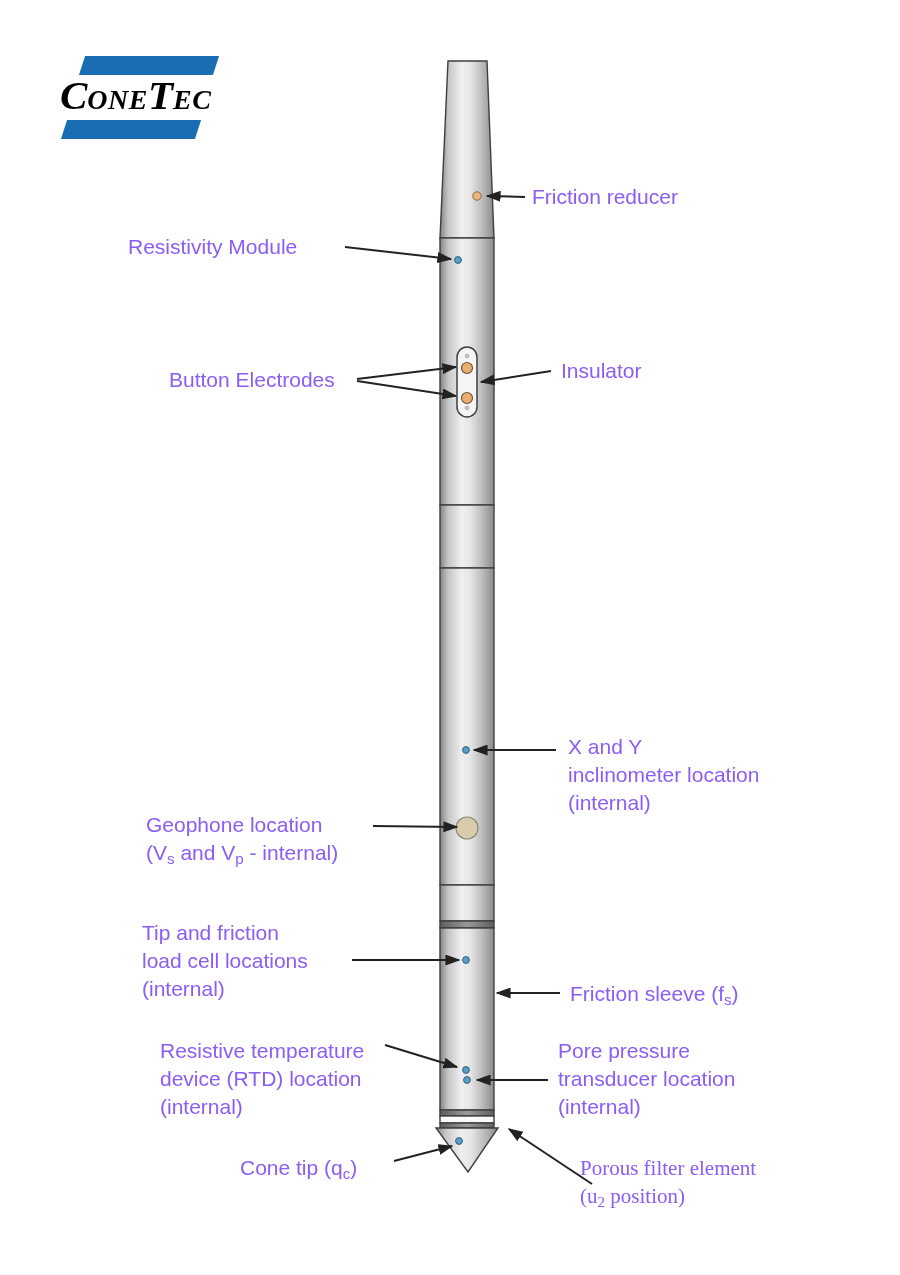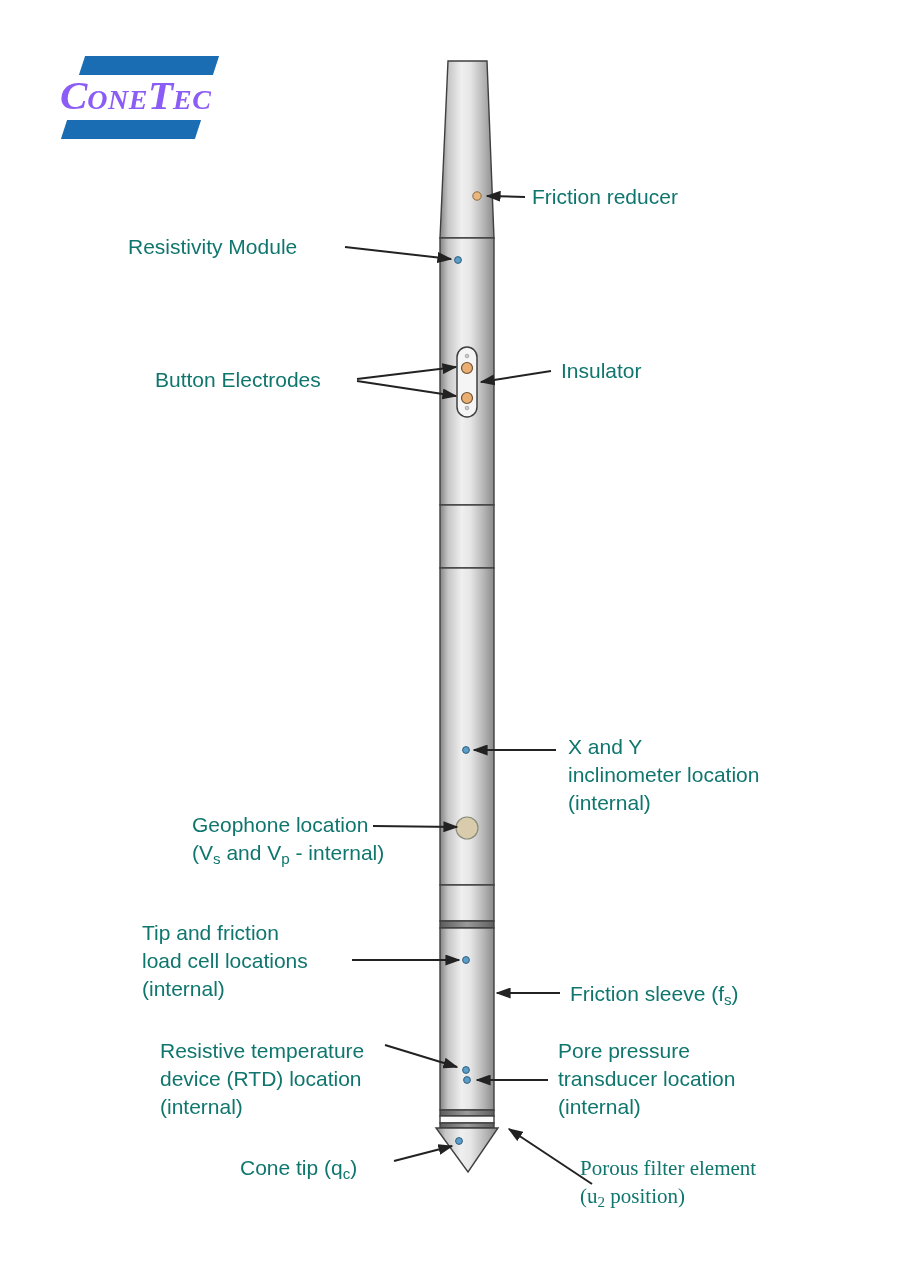--- a/index.html
+++ b/index.html
@@ -2,36 +2,36 @@
 <html><head>
 <meta charset="utf-8">
 <style>
   html,body{margin:0;padding:0;background:#ffffff;}
   #canvas{
     position:relative;width:900px;height:1275px;background:#ffffff;overflow:hidden;
     font-family:"Liberation Sans", sans-serif;color:#3b3b3b;
   }
   #probe-svg{position:absolute;left:0;top:0;width:900px;height:1275px;}
   .label{
-    position:absolute;font-size:21px;line-height:28px;color:#0f766e;
+    position:absolute;font-size:21px;line-height:28px;color:#8b5cf6;
     white-space:nowrap;
   }
   .sub{font-size:0.72em;vertical-align:-0.28em;}
   
   #logo{position:absolute;left:60px;top:50px;width:170px;height:92px;}
   .logo-bar{
     position:absolute;width:134px;height:19px;background:#1b6db3;
     transform:skewX(-18deg);
   }
   #logo-bar-top{left:22px;top:6px;}
   #logo-bar-bottom{left:4px;top:70px;}
   #logo-text{
     position:absolute;left:0px;top:21px;width:170px;height:48px;
     font-family:"Liberation Serif", serif;font-style:italic;font-weight:bold;
-    color:#8b5cf6;font-size:41px;line-height:48px;letter-spacing:0px;white-space:nowrap;
+    color:#000000;font-size:41px;line-height:48px;letter-spacing:0px;white-space:nowrap;
   }
   .logo-small{font-size:28px;letter-spacing:0.5px;}
 </style>
 </head>
 <body>
 
 <div id="canvas">
 
   <svg id="probe-svg" viewBox="0 0 900 1275" xmlns="http://www.w3.org/2000/svg">
     <defs>
@@ -102,31 +102,31 @@
   <div id="logo">
     <div class="logo-bar" id="logo-bar-top"></div>
     <div id="logo-text"><span>C</span><span class="logo-small">ONE</span><span>T</span><span class="logo-small">EC</span></div>
     <div class="logo-bar" id="logo-bar-bottom"></div>
   </div>
 
   <div class="label" style="left:532px;top:183px;">Friction reducer</div>
 
   <div class="label" style="left:128px;top:233px;">Resistivity Module</div>
 
-  <div class="label" style="left:155px;top:366px;">Button Electrodes</div>
+  <div class="label" style="left:169px;top:366px;">Button Electrodes</div>
 
   <div class="label" style="left:561px;top:357px;text-align:right;">Insulator</div>
 
   <div class="label" style="left:568px;top:733px;">
     <div>X and Y</div>
     <div>inclinometer location</div>
     <div>(internal)</div>
   </div>
 
-  <div class="label" style="left:146px;top:811px;margin-left:46px;">
+  <div class="label" style="left:146px;top:811px;">
     <div>Geophone location</div>
     <div><span>(V</span><span class="sub">s</span><span> and V</span><span class="sub">p</span><span> - internal)</span></div>
   </div>
 
   <div class="label" style="left:142px;top:919px;">
     <div>Tip and friction</div>
     <div>load cell locations</div>
     <div>(internal)</div>
   </div>
 

